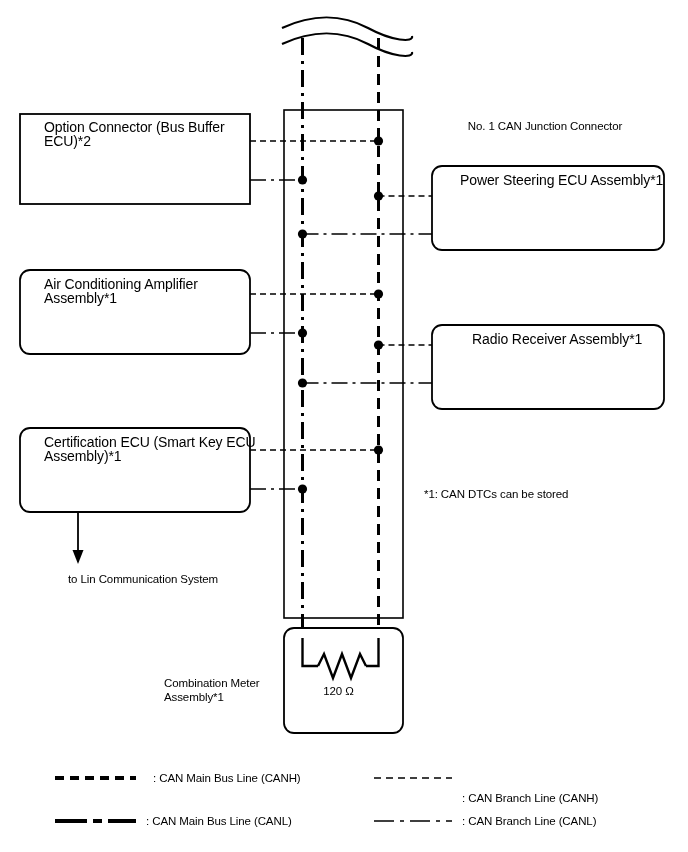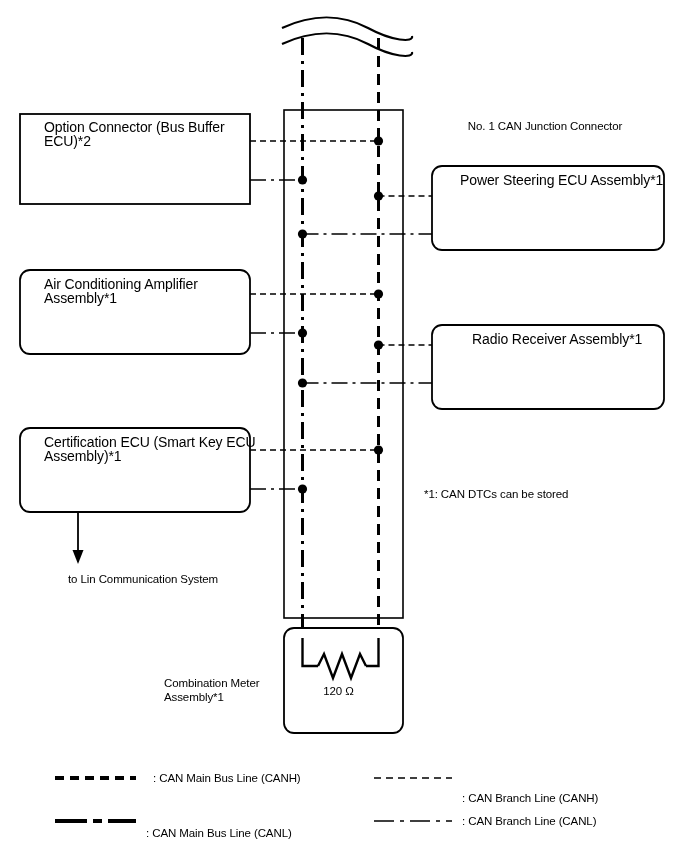--- a/index.html
+++ b/index.html
@@ -153,17 +153,17 @@
     <line x1="55" y1="778" x2="136" y2="778" stroke="#000" stroke-width="4" stroke-dasharray="9 6"></line>
     <line x1="55" y1="821" x2="136" y2="821" stroke="#000" stroke-width="4" stroke-dasharray="32 6 9 6"></line>
     <line x1="374" y1="778" x2="452" y2="778" stroke="#000" stroke-width="1.4" stroke-dasharray="7 5"></line>
     <line x1="374" y1="821" x2="452" y2="821" stroke="#000" stroke-width="1.4" stroke-dasharray="20 6 4 6"></line>
   </svg>
 
   <div class="legend-label" style="left:146px; top:771px;margin-left:7px;">: CAN Main Bus Line (CANH)</div>
 
   <div class="legend-label" style="left:462px; top:791px;">: CAN Branch Line (CANH)</div>
 
-  <div class="legend-label" style="left:146px; top:814px;margin-top:12px;">: CAN Main Bus Line (CANL)</div>
+  <div class="legend-label" style="left:146px; top:814px;">: CAN Main Bus Line (CANL)</div>
 
   <div class="legend-label" style="left:462px; top:814px;">: CAN Branch Line (CANL)</div>
 
 </div>
 
 </body></html>

